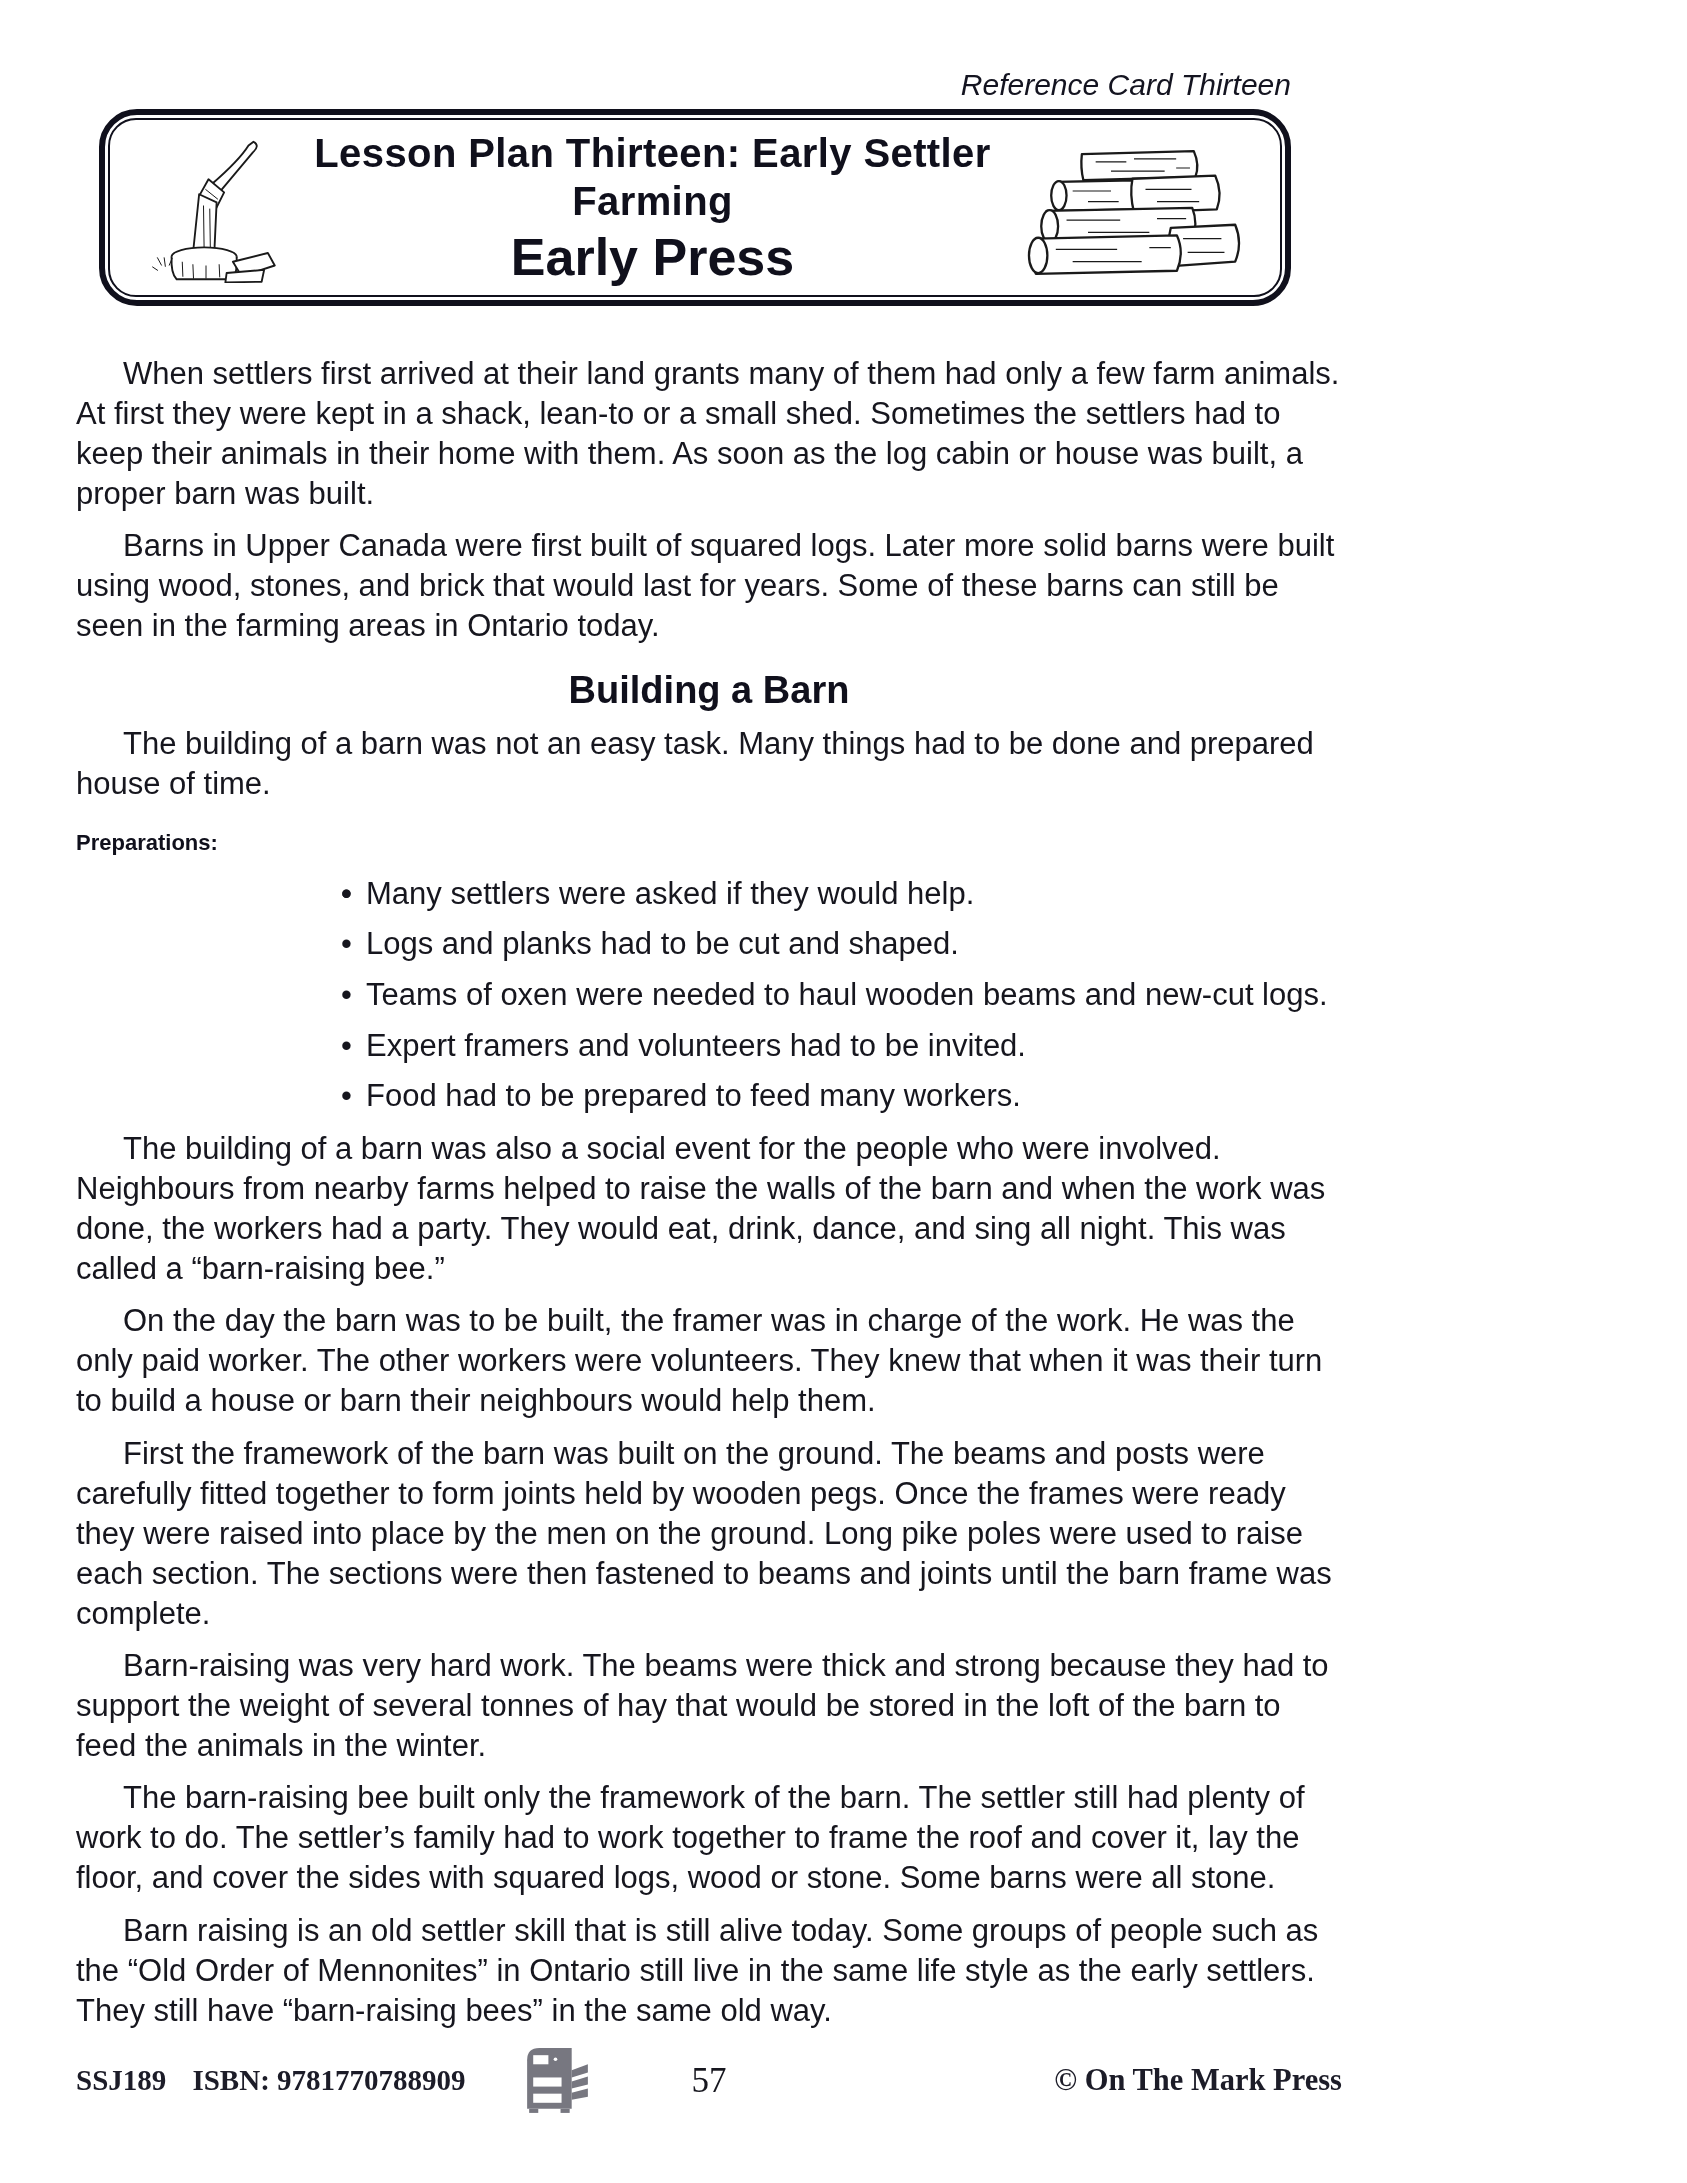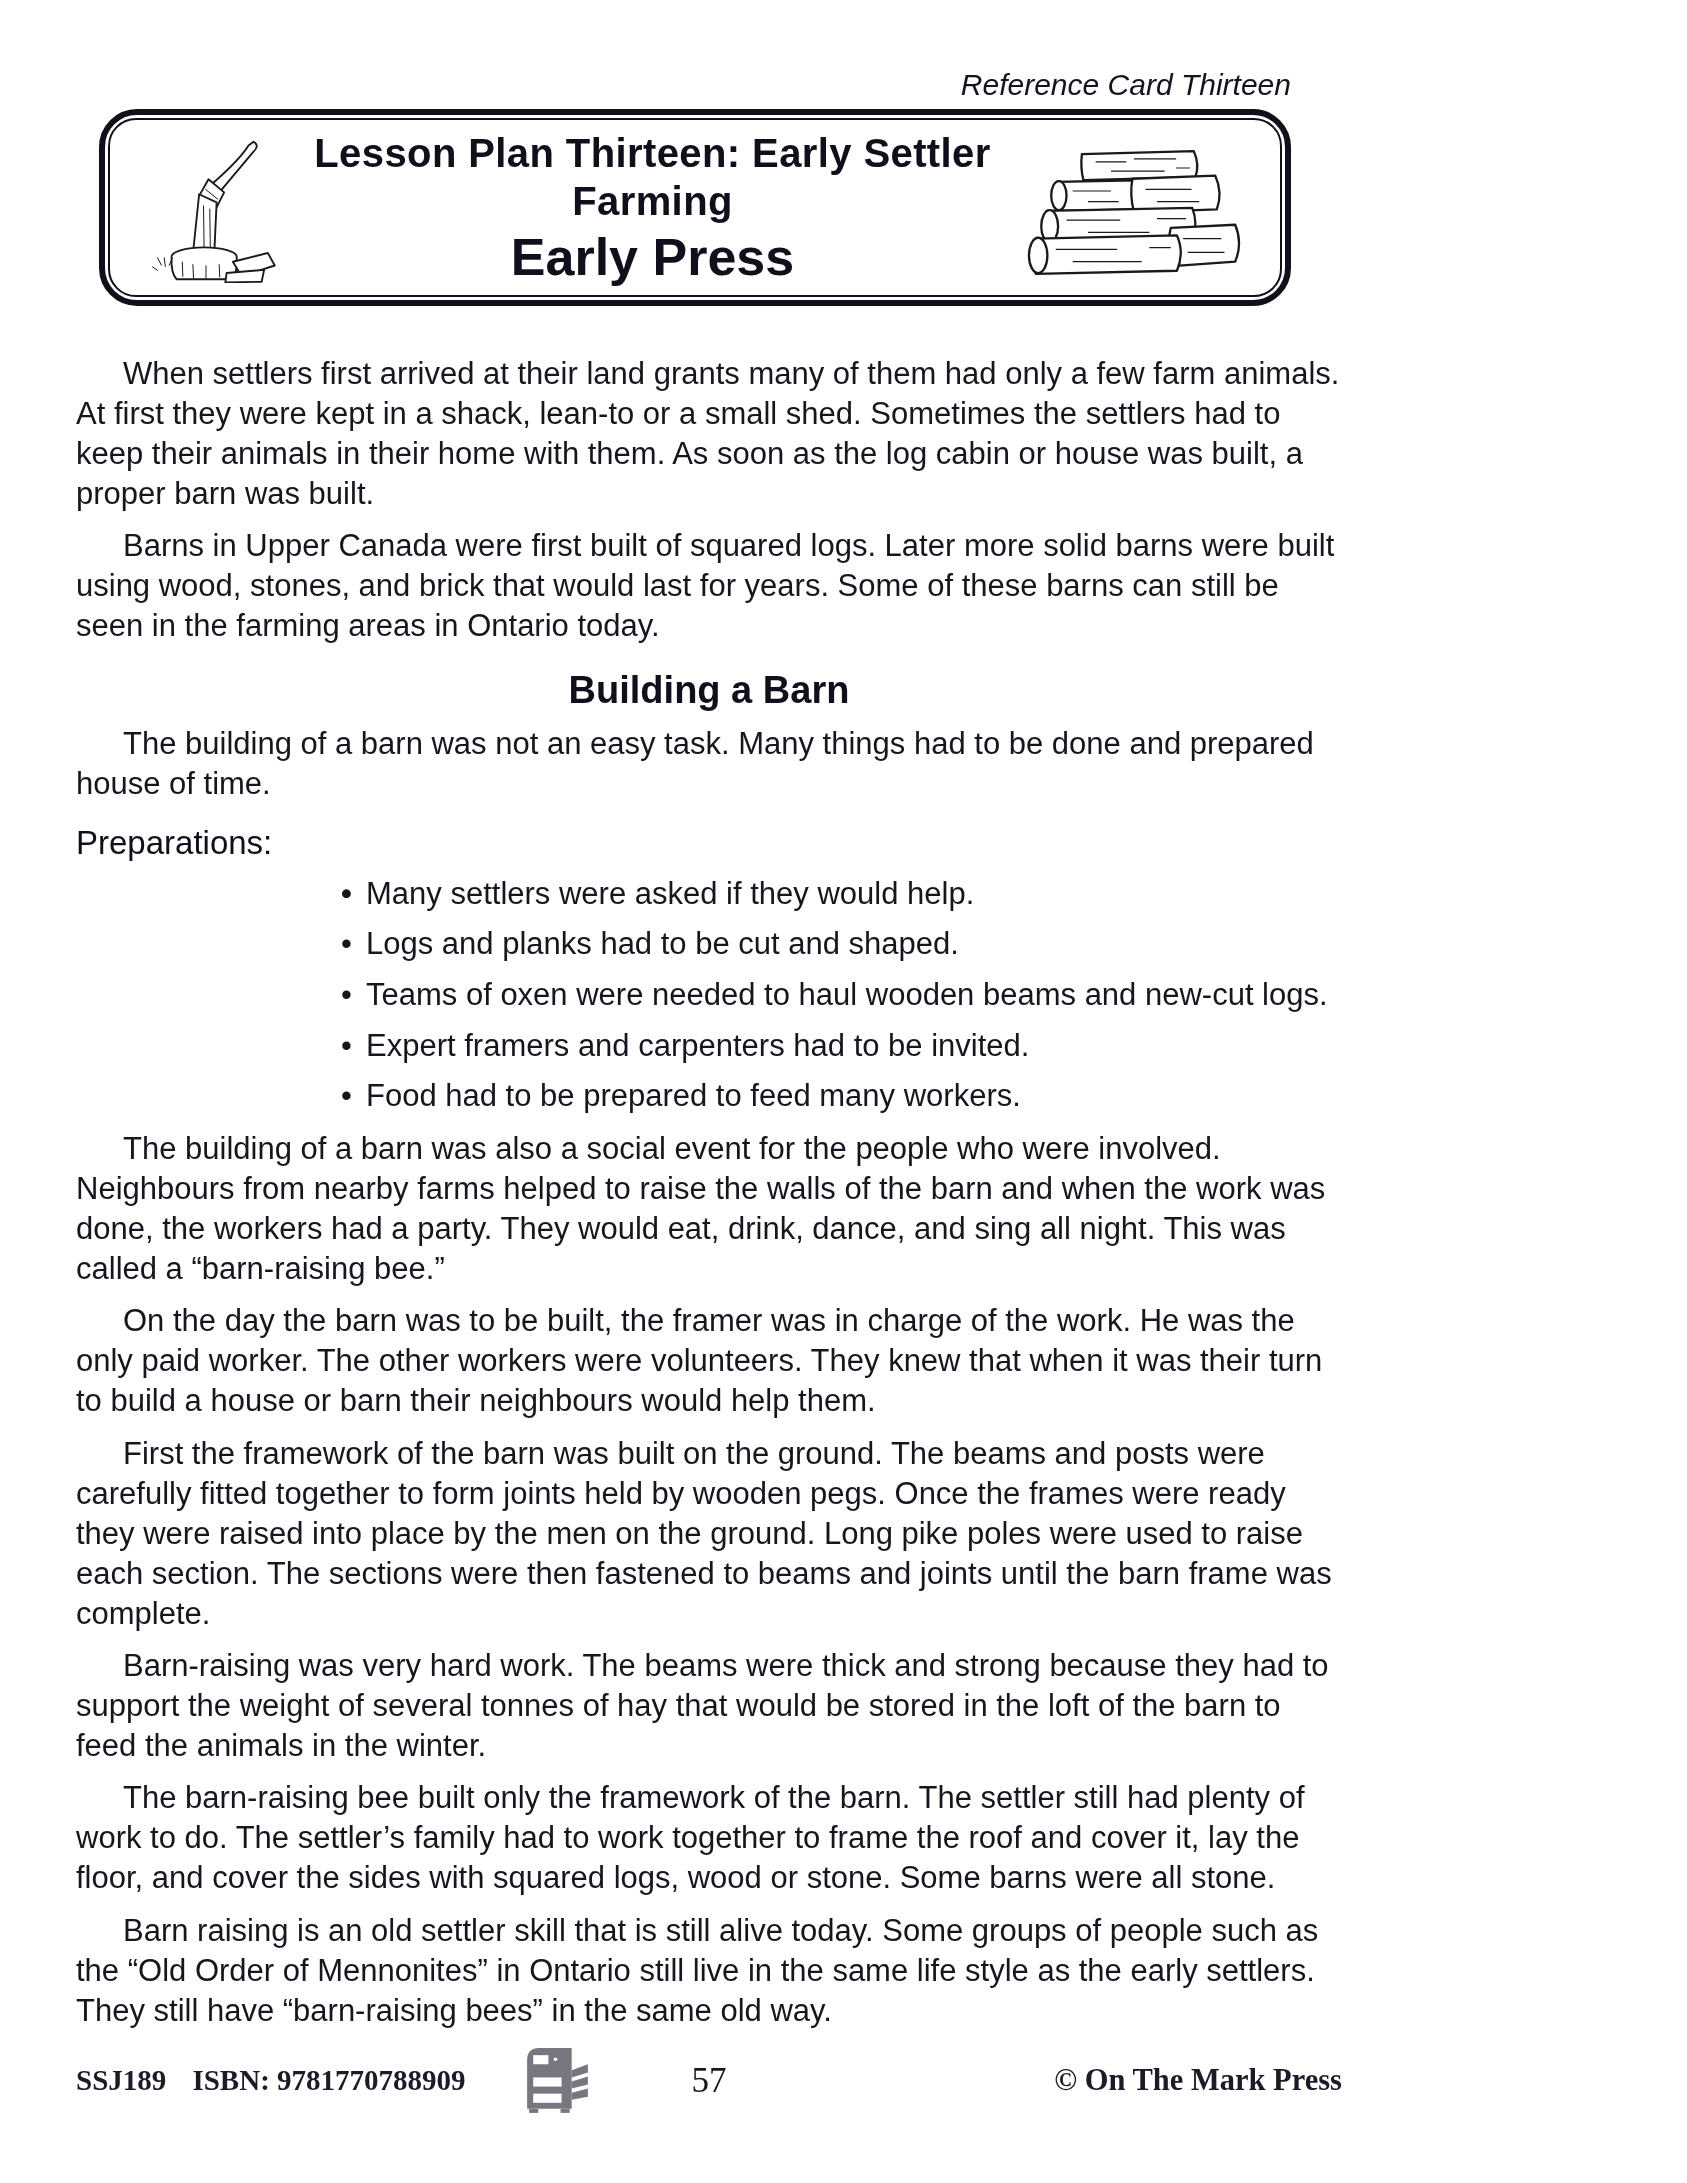--- a/index.html
+++ b/index.html
@@ -74,22 +74,22 @@
   }
   .section-heading {
     text-align: center;
     font-size: 38px;
     font-weight: bold;
     line-height: 44px;
     margin: 21.4px 0 11.5px 0;
     color: #10101c;
   }
   .preparations-label {
-    font-size: 33px;
-    font-weight: normal;
+    font-size: 22px;
+    font-weight: bold;
     line-height: 41px;
     margin: 18px 0 6.6px 0;
     color: #10101c;
   }
   ul.prep-list {
     list-style: none;
     margin: 5px 0 8.2px 265px;
   }
   ul.prep-list li {
     position: relative;
@@ -207,21 +207,21 @@
 
     <p class="body-par">The building of a barn was not an easy task. Many things had to be done and prepared house of time.</p>
 
     <div class="preparations-label">Preparations:</div>
 
     <ul class="prep-list">
       <li><span class="bullet-dot">•</span></li>
       <li><span class="bullet-dot">•</span><span>Many settlers were asked if they would help.</span></li>
       <li><span class="bullet-dot">•</span><span>Logs and planks had to be cut and shaped.</span></li>
       <li><span class="bullet-dot">•</span><span>Teams of oxen were needed to haul wooden beams and new-cut logs.</span></li>
-      <li><span class="bullet-dot">•</span><span>Expert framers and carpenters had to be invited.</span></li>
+      <li><span class="bullet-dot">•</span><span>Expert framers and volunteers had to be invited.</span></li>
       <li><span class="bullet-dot">•</span><span>Food had to be prepared to feed many workers.</span></li>
     </ul>
 
     <p class="body-par">The building of a barn was also a social event for the people who were involved. Neighbours from nearby farms helped to raise the walls of the barn and when the work was done, the workers had a party. They would eat, drink, dance, and sing all night. This was called a “barn-raising bee.”</p>
     <p class="body-par">On the day the barn was to be built, the framer was in charge of the work. He was the only paid worker. The other workers were volunteers. They knew that when it was their turn to build a house or barn their neighbours would help them.</p>
     <p class="body-par">First the framework of the barn was built on the ground. The beams and posts were carefully fitted together to form joints held by wooden pegs. Once the frames were ready they were raised into place by the men on the ground. Long pike poles were used to raise each section. The sections were then fastened to beams and joints until the barn frame was complete.</p>
     <p class="body-par">Barn-raising was very hard work. The beams were thick and strong because they had to support the weight of several tonnes of hay that would be stored in the loft of the barn to feed the animals in the winter.</p>
     <p class="body-par">The barn-raising bee built only the framework of the barn. The settler still had plenty of work to do. The settler’s family had to work together to frame the roof and cover it, lay the floor, and cover the sides with squared logs, wood or stone. Some barns were all stone.</p>
     <p class="body-par">Barn raising is an old settler skill that is still alive today. Some groups of people such as the “Old Order of Mennonites” in Ontario still live in the same life style as the early settlers. They still have “barn-raising bees” in the same old way.</p>
   </main>

